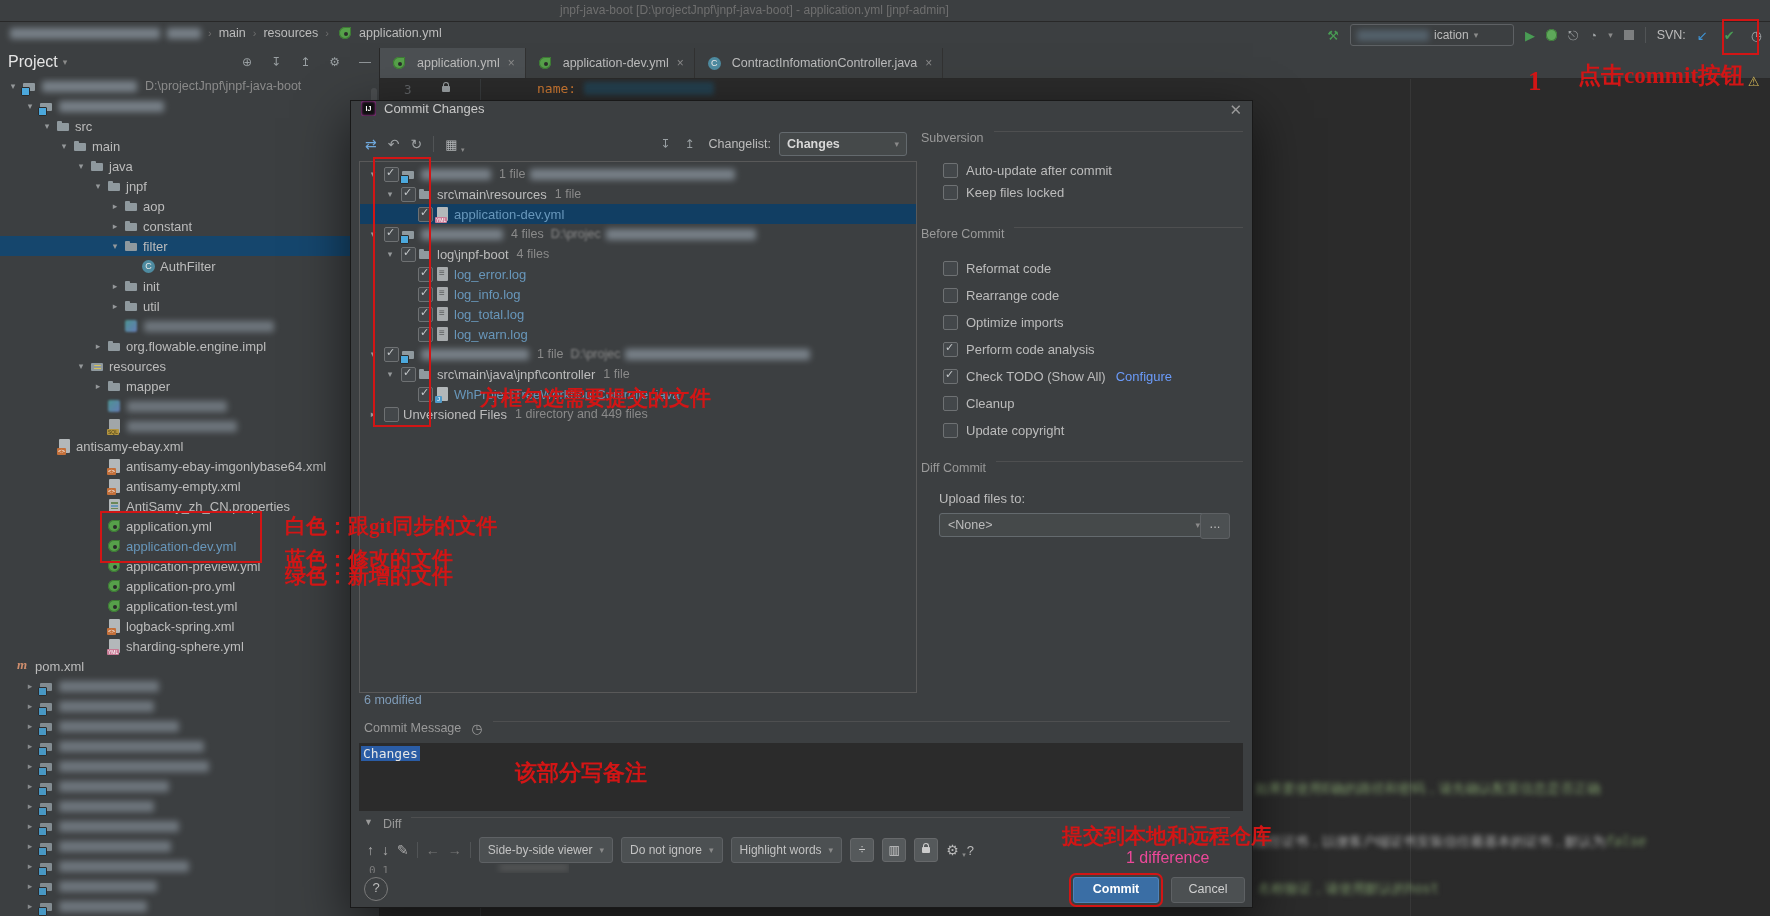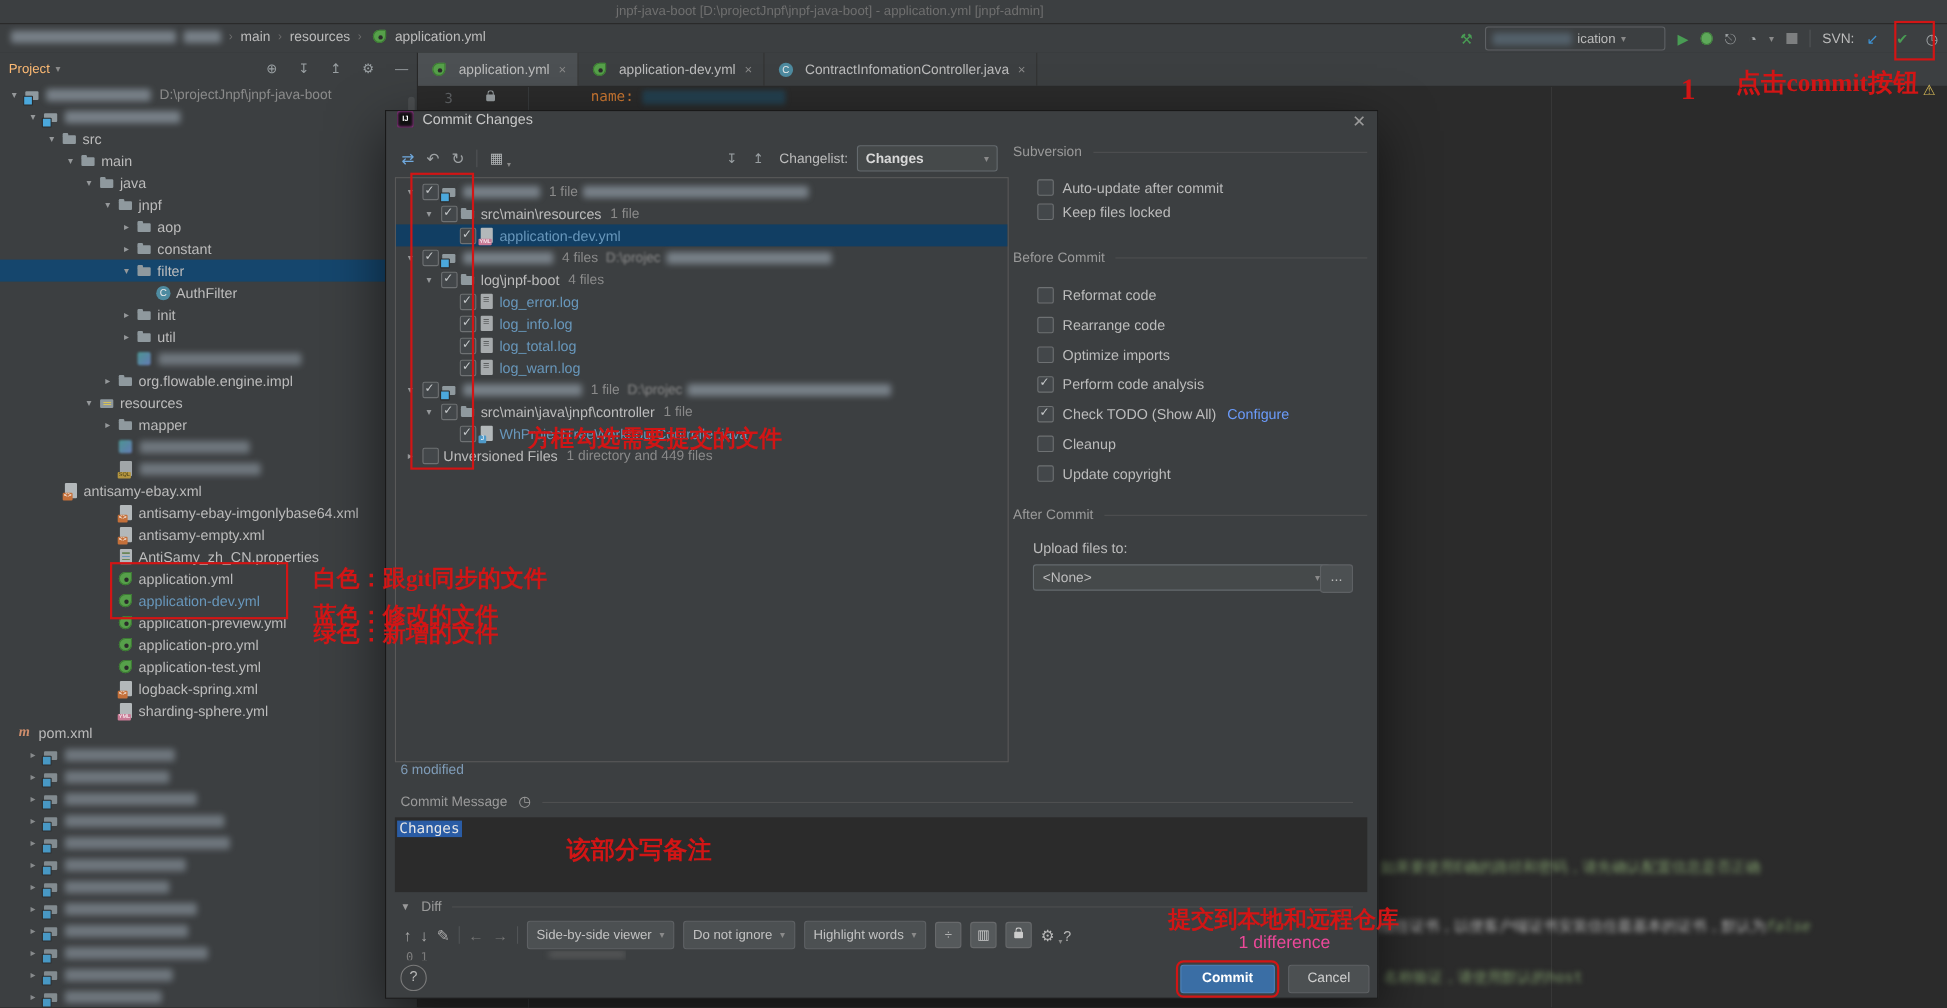--- a/index.html
+++ b/index.html
@@ -22,21 +22,21 @@
   .runcombo{width:150px;height:20px;border:1px solid #5e6164;border-radius:3px;background:#3c3f41;display:flex;align-items:center;gap:5px;padding:0 6px}
   .bug{width:11px;height:12px;border-radius:6px;background:#5ea85a;box-shadow:inset 0 0 0 1px #3f7a3c}
   .stop{width:10px;height:10px;background:#7d7f80}
   .vsep{width:1px;height:16px;background:#515456}
   .svnlbl{font-size:12.5px;color:#bcbcbc}
   .commitck{position:relative;padding:3px 5px}
 
   
   .panel{position:absolute;left:0;top:48px;width:379px;bottom:0;background:#3c3f41;border-right:1px solid #282828;z-index:1}
   .phead{height:28px;display:flex;align-items:center;padding:0 8px;gap:5px}
-  .ptitle{font-size:12px;color:#fdba74}
+  .ptitle{font-size:16px;color:#e5e5e5}
   .phico{color:#9aa0a3;font-size:12px;margin-left:14px}
   .ptree{position:absolute;left:0;top:28px;right:0;bottom:0;overflow:hidden}
   .trow{display:flex;align-items:center;height:20px;white-space:nowrap;font-size:13px;cursor:default}
   .trow.sel{background:#15466d}
   .trow.dim{opacity:.85}
   .chev{width:14px;flex:none;text-align:center;color:#95989a;font-size:9px}
   .nm{margin-left:4px;color:#bcbcbc}
   .trow.blue .nm{color:#6897bb}
   .sfx{margin-left:8px;font-size:12.5px;color:#8a8a8a}
   .pfx{margin-left:7px;font-size:12.5px;color:#8a8a8a;filter:blur(1.2px)}
@@ -105,21 +105,21 @@
 
   .dtree{position:absolute;left:8px;top:60px;width:556px;height:528px;border:1px solid #595959;background:#3c3f41;overflow:hidden;padding-top:2px}
   .drow{display:flex;align-items:center;height:20px;white-space:nowrap;font-size:13px}
   .drow.dsel{background:#113e63}
   .drow .nm{color:#bcbcbc}
   .drow.blue .nm{color:#6897bb}
   .cb{width:13px;height:13px;flex:none;background:#43474a;border:1px solid #6e7173;border-radius:2px;position:relative;margin-left:4px}
   .cb.on::after{content:"✓";position:absolute;left:1px;top:-2px;color:#c6c9cb;font-size:11px}
   .annobox-cb{position:absolute;left:22px;top:56px;width:54px;height:266px;border:2px solid #d21515;z-index:4;pointer-events:none}
 
-  .sech{display:flex;align-items:center;gap:10px;color:#9a9a9a;font-size:12.5px;white-space:nowrap}
+  .sech{display:flex;align-items:flex-start;gap:10px;color:#9a9a9a;font-size:12.5px;white-space:nowrap}
   .sech::after{content:"";flex:1;height:1px;background:#5c5c5c;opacity:.55}
   .sec-sub{position:absolute;left:570px;top:30px;width:322px}
   .sv-list{position:absolute;left:588px;top:58px;width:300px}
   .sv-list .opt{height:22px}
   .sec-before{position:absolute;left:570px;top:126px;width:322px}
   .bc-list{position:absolute;left:588px;top:154px;width:300px}
   .bc-list .opt{height:27px}
   .opt{display:flex;align-items:center;gap:8px}
   .olbl{color:#bcbcbc;font-size:13px}
   .lnk{color:#6b9bfa;font-size:13px;text-decoration:none;margin-left:2px}
@@ -812,21 +812,21 @@
       </div>
 
       <div class="opt">
         <span class="cb"></span>
         <span class="olbl">Update copyright</span>
 
       </div>
     </div>
 
   <div class="sech sec-after">
-    <span>After Commit</span>
+    <span>Diff Commit</span>
   </div>
   <div class="lbl-upload">Upload files to:</div>
   <div class="dd-upload">
     <span class="v">&lt;None&gt;</span>
     <span class="dda">▾</span>
   </div>
   <div class="btn-more">...</div>
 
   <div class="modified">6 modified</div>
 

